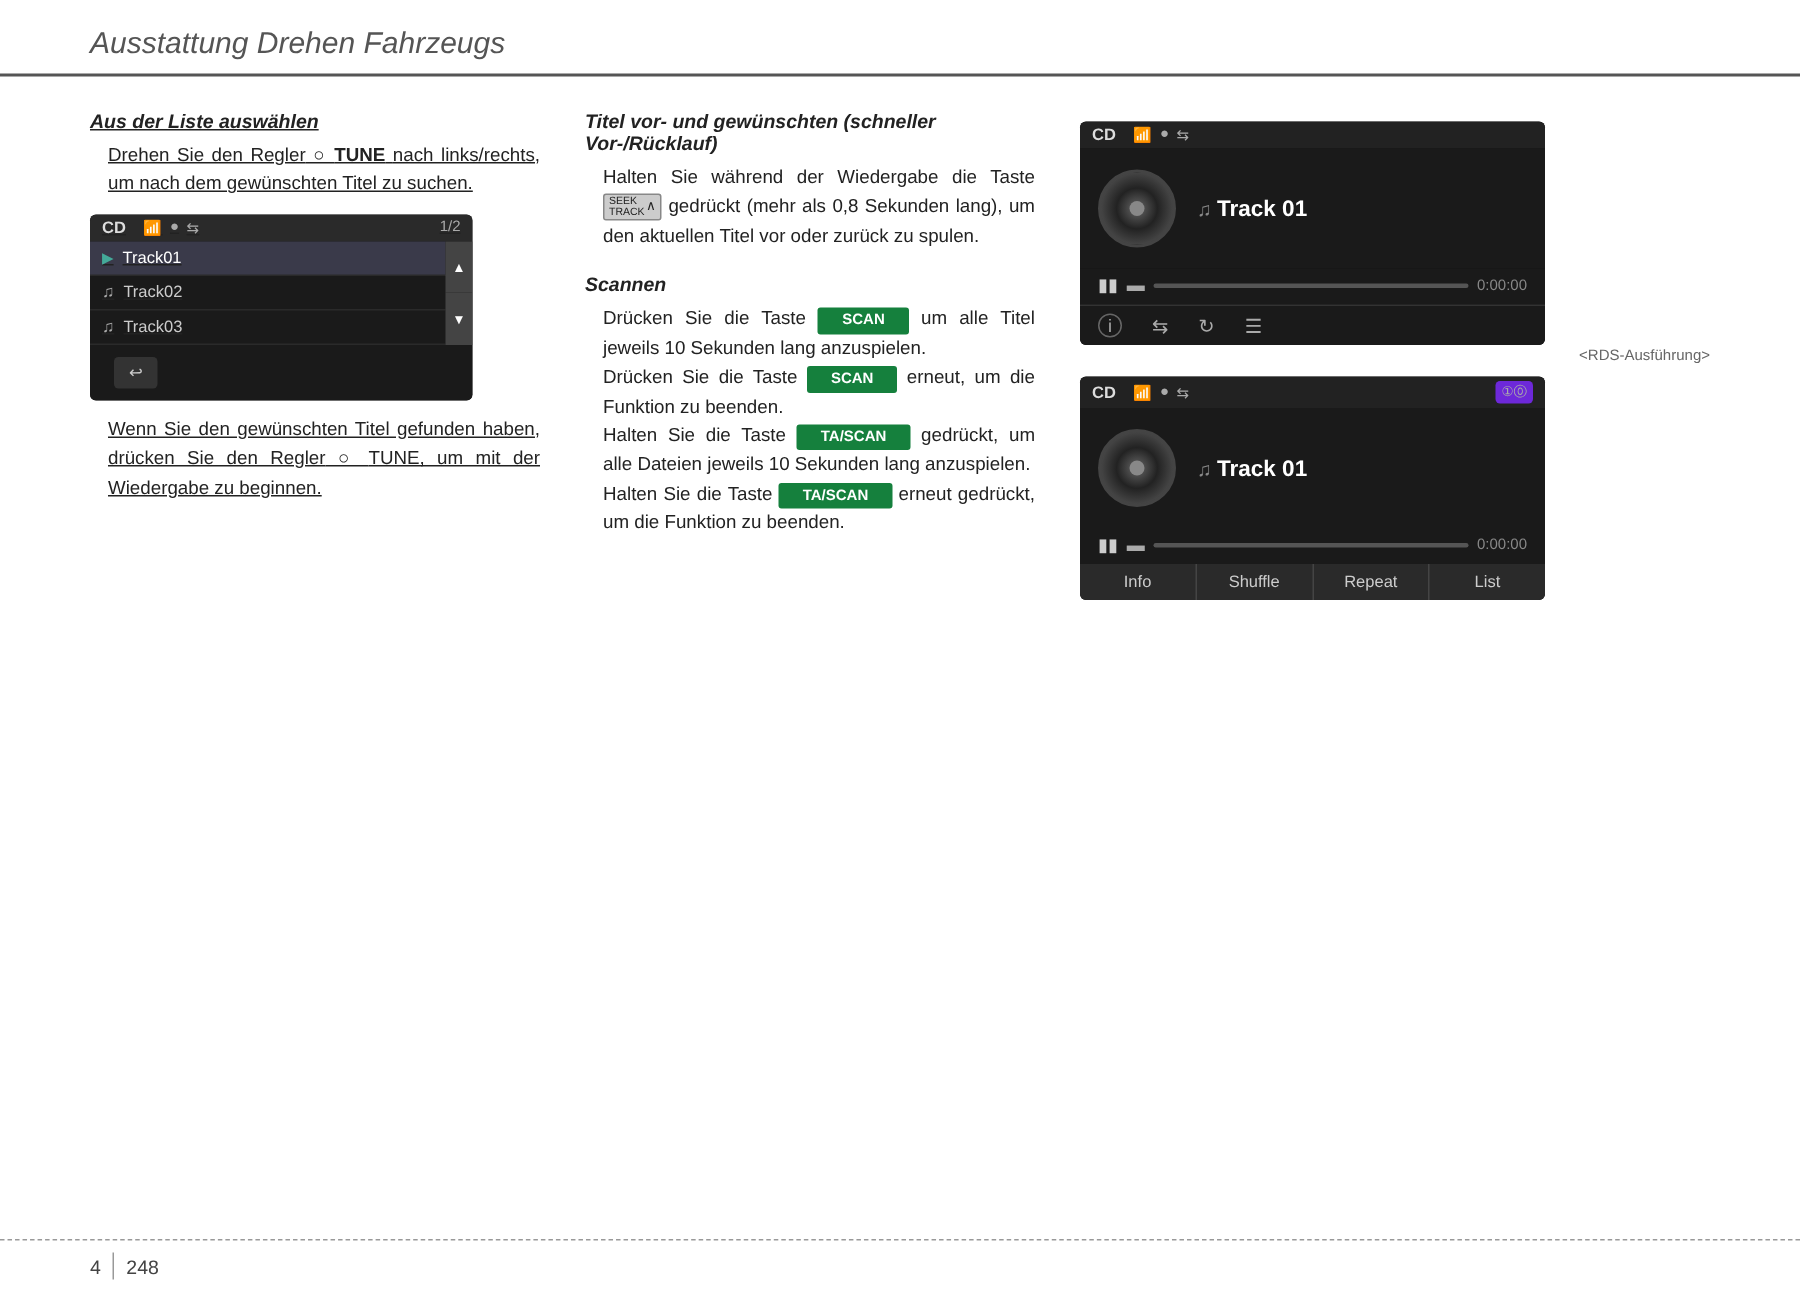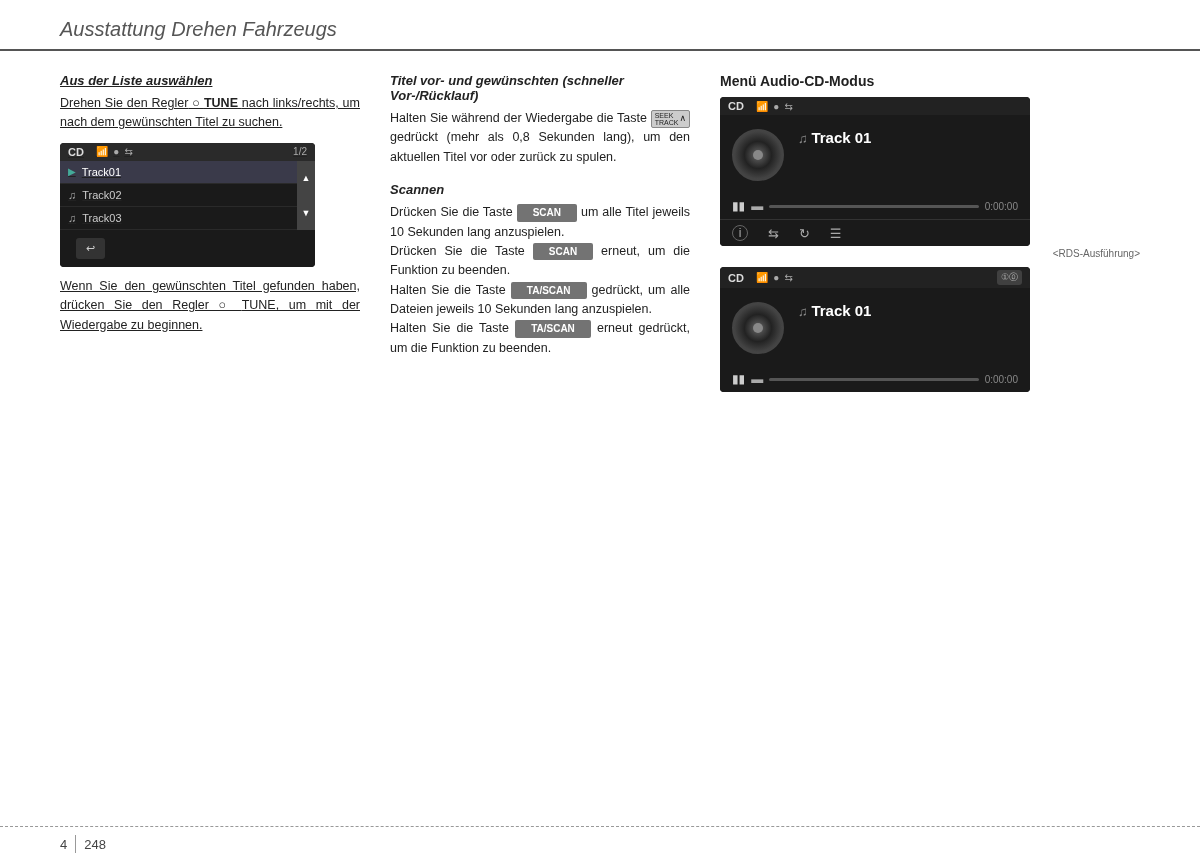--- a/index.html
+++ b/index.html
@@ -46,20 +46,21 @@
     }
     .section-heading-bold {
       font-weight: bold;
       font-size: 14px;
       margin-bottom: 8px;
     }
     .body-text {
       font-size: 12.5px;
       line-height: 1.55;
       text-align: justify;
+      margin-left: 12px;
     }
 
     
     .cd-screen {
       background: #1a1a1a;
       border-radius: 4px;
       overflow: hidden;
       margin: 10px 0;
       width: 255px;
     }
@@ -147,21 +148,21 @@
       padding: 4px 10px;
       margin: 4px 8px;
       display: inline-block;
       border-radius: 3px;
       color: #ccc;
       font-size: 11px;
     }
 
     
     .btn-inline {
-      background: #737373;
+      background: #15803d;
       color: #fff;
       font-size: 10px;
       padding: 1px 16px;
       border-radius: 2px;
       display: inline-block;
       font-weight: bold;
     }
 
     
     .cd-screen-large {
@@ -183,20 +184,21 @@
     .cd-large-topbar .label-cd {
       color: #ddd; font-size: 11px; font-weight: bold;
     }
     .cd-large-topbar .icons { display: flex; gap: 5px; margin-left: 4px; }
     .cd-large-topbar .icons span { color: #aaa; font-size: 10px; }
     .cd-large-topbar .extra-icon { margin-left: auto; color: #aaa; font-size: 10px; }
 
     .cd-large-main {
       background: #1a1a1a;
       display: flex;
+      align-items: center;
       padding: 14px 12px;
       gap: 14px;
       min-height: 70px;
     }
     .cd-disc-graphic {
       width: 52px; height: 52px;
       background: radial-gradient(circle at 50% 50%, #555 10%, #222 40%, #444 70%, #222 100%);
       border-radius: 50%;
       border: 2px solid #444;
       position: relative;
@@ -418,21 +420,20 @@
       <span>gedrückt, um alle Dateien jeweils 10 Sekunden lang anzuspielen.</span>
     </p>
     <p class="body-text">
       <span>Halten Sie die Taste</span>
       <span class="btn-inline">TA/SCAN</span>
       <span>erneut gedrückt, um die Funktion zu beenden.</span>
     </p>
   </div>
 
   <div class="col3">
-    <div class="section-heading-bold">Menü Audio-CD-Modus</div>
 
     <div class="cd-screen-large">
       <div class="cd-large-topbar">
         <span class="label-cd">CD</span>
         <div class="icons">
           <span>📶</span>
           <span>●</span>
           <span>⇆</span>
         </div>
       </div>
@@ -463,39 +464,45 @@
     <div class="rds-caption">&lt;RDS-Ausführung&gt;</div>
 
     <div class="cd-screen-large">
       <div class="cd-large-topbar">
         <span class="label-cd">CD</span>
         <div class="icons">
           <span>📶</span>
           <span>●</span>
           <span>⇆</span>
         </div>
-        <span class="extra-icon" style="margin-left:auto; background:#404040; border-radius:3px; padding:1px 4px; font-size:9px;">①⓪</span>
+        <span class="extra-icon" style="margin-left:auto; background:#6d28d9; border-radius:3px; padding:1px 4px; font-size:9px;">①⓪</span>
       </div>
       <div class="cd-large-main">
         <div class="cd-disc-graphic"></div>
         <div class="cd-track-info">
           <span class="note-icon" style="font-size:13px; color:#888;">♫ </span>
           <span class="cd-track-name">Track 01</span>
         </div>
       </div>
       <div class="cd-large-controls">
         <div class="progress-bar-container">
           <span class="play-pause-btn">▮▮</span>
           <span style="color:#aaa; font-size:12px;">▬</span>
           <div class="progress-bar">
             <div class="progress-bar-fill"></div>
           </div>
           <span class="time-display">0:00:00</span>
         </div>
       </div>
+      <div class="cd-menu-bar">
+        <div class="cd-menu-item">Info</div>
+        <div class="cd-menu-item">Shuffle</div>
+        <div class="cd-menu-item">Repeat</div>
+        <div class="cd-menu-item">List</div>
+      </div>
     </div>
   </div>
 
 </div>
 
 <div class="page-footer">
   <span class="footer-number">4</span>
   <div class="footer-sep"></div>
   <span class="footer-page">248</span>
 </div>

